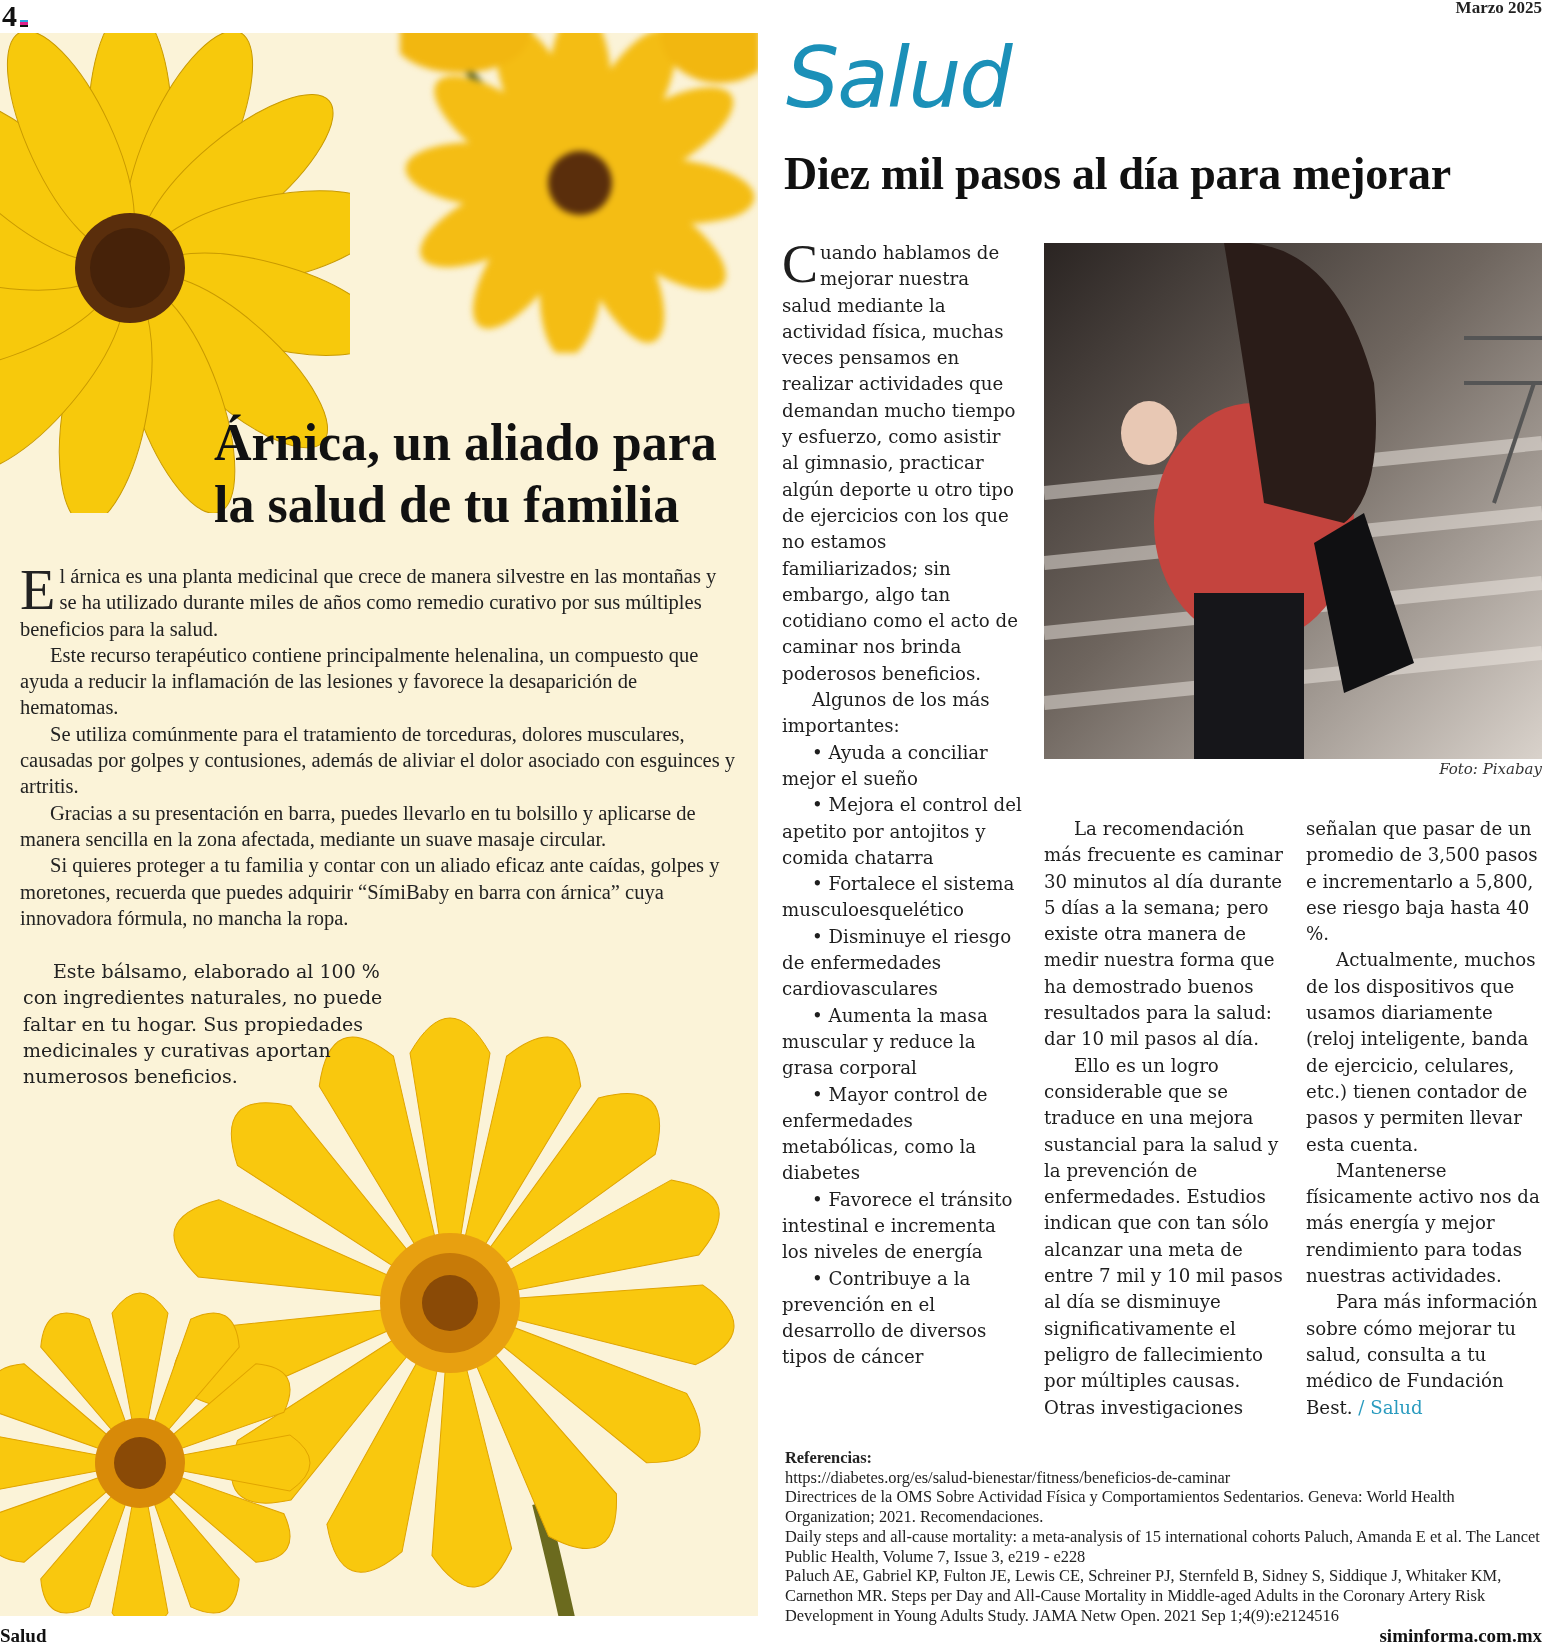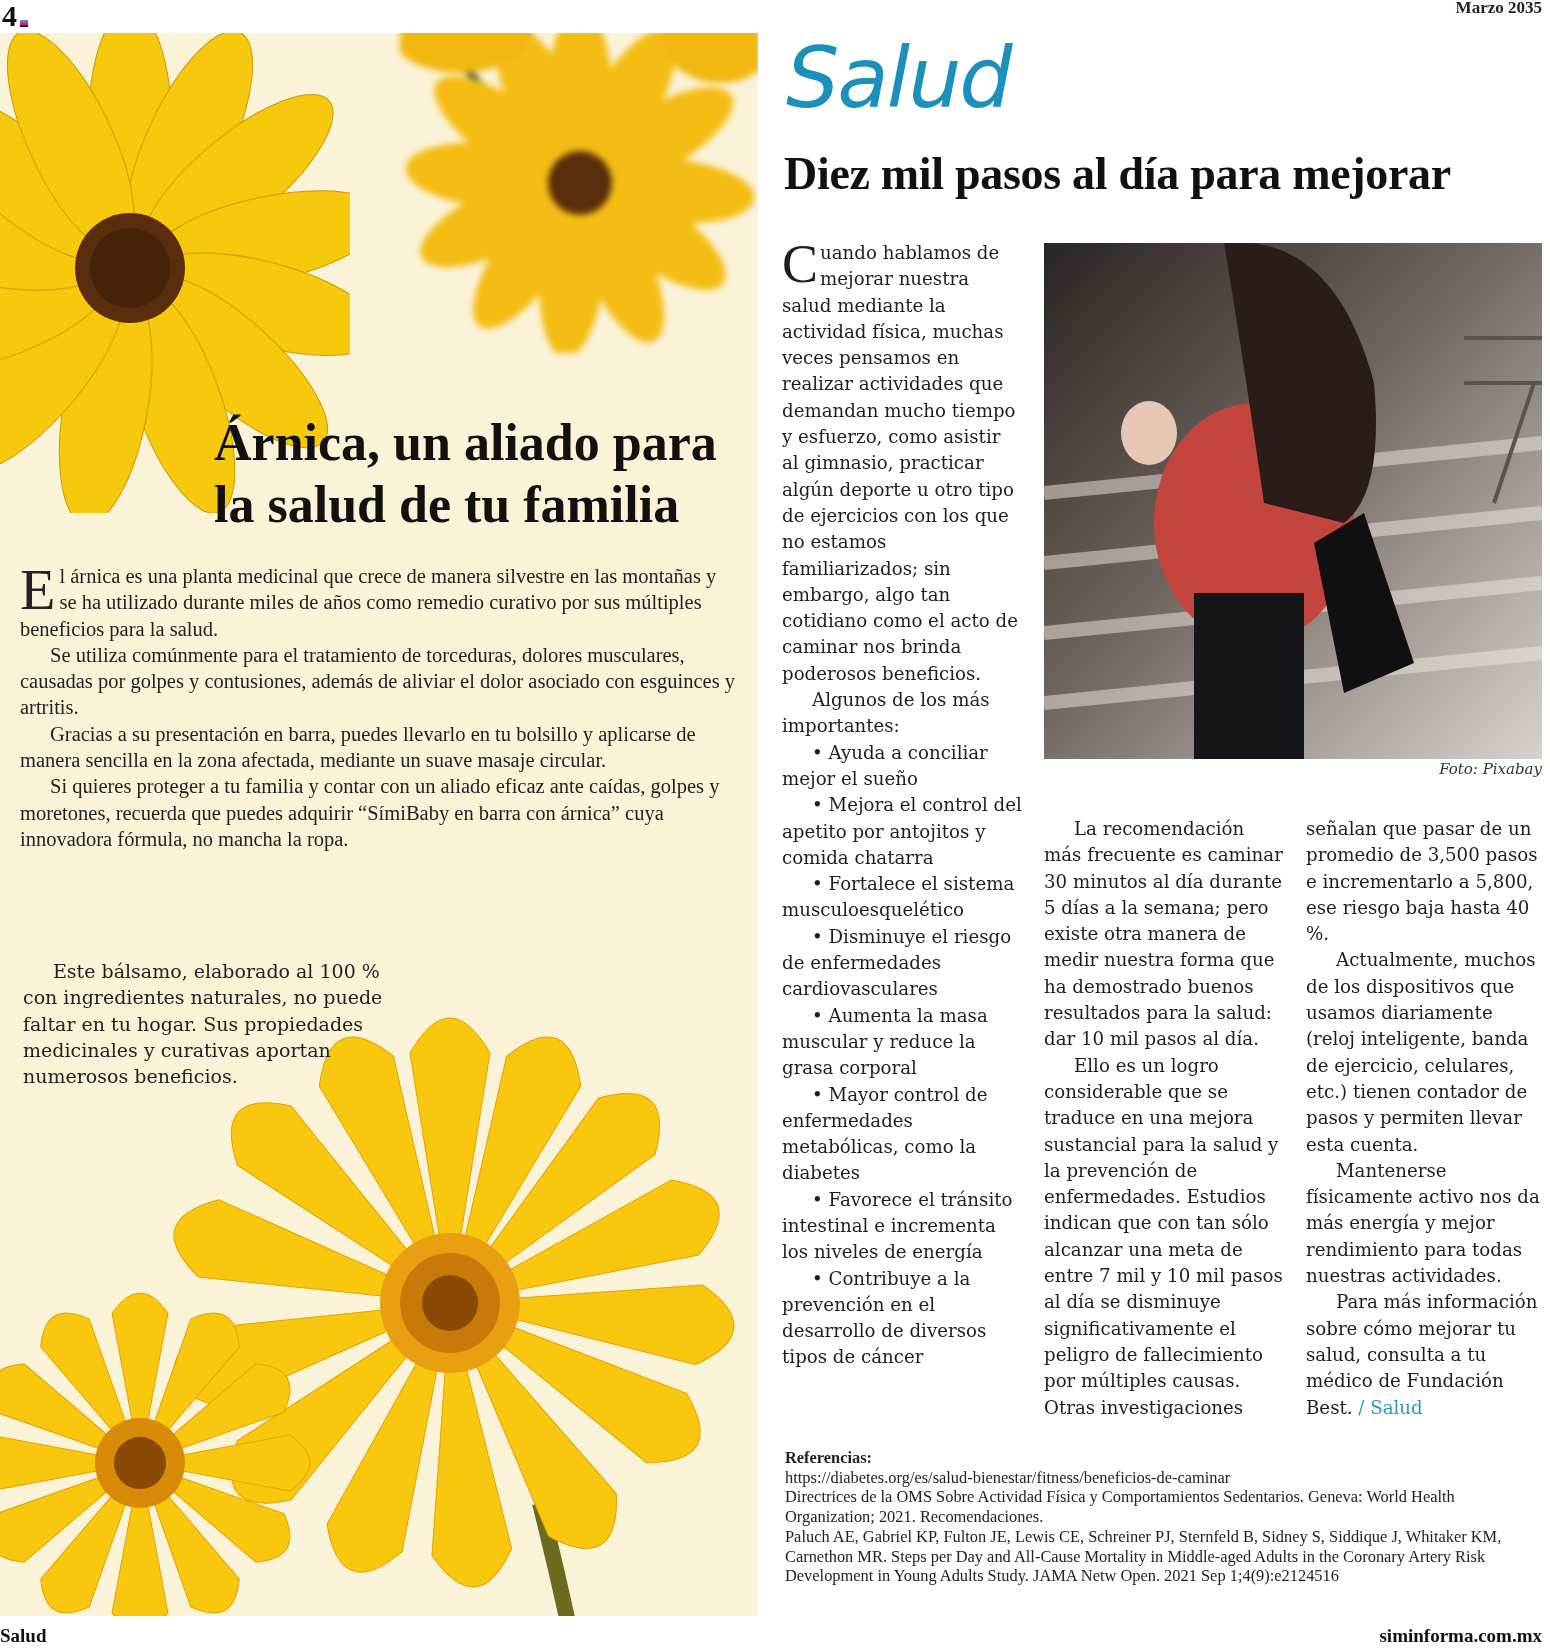--- a/index.html
+++ b/index.html
@@ -40,21 +40,21 @@
 </style>
 </head>
 <body>
 
 <div class="abs page-num">4</div>
 <div class="abs reg-mark">
   <span style="background:#2aa5e0"></span>
     <span style="background:#e0218a"></span>
     <span style="background:#111"></span>
 </div>
-<div class="abs date">Marzo 2035</div>
+<div class="abs date">Marzo 2025</div>
 
 <div class="abs left-panel">
 
   <svg style="position:absolute;left:-90px;top:-10px" width="440" height="490" viewBox="-220 -245 440 490">
     <g fill="#f7c90c" stroke="#c99a00" stroke-width="1">
       <ellipse cx="0" cy="-140" rx="42" ry="120" transform="rotate(0)"></ellipse>
       <ellipse cx="0" cy="-140" rx="42" ry="120" transform="rotate(25)"></ellipse>
       <ellipse cx="0" cy="-140" rx="42" ry="120" transform="rotate(50)"></ellipse>
       <ellipse cx="0" cy="-140" rx="42" ry="120" transform="rotate(78)"></ellipse>
       <ellipse cx="0" cy="-140" rx="42" ry="120" transform="rotate(105)"></ellipse>
@@ -137,20 +137,21 @@
   </svg>
 </div>
 
 <div class="abs arnica-title">
   <div>Árnica, un aliado para</div>
   <div>la salud de tu familia</div>
 </div>
 
 <div class="abs arnica-body">
   <p class="first"><span class="dropcap">E</span><span>l árnica es una planta medicinal que crece de manera silvestre en las montañas y se ha utilizado durante miles de años como remedio curativo por sus múltiples beneficios para la salud.</span></p>
+  <p>Este recurso terapéutico contiene principalmente helenalina, un compuesto que ayuda a reducir la inflamación de las lesiones y favorece la desaparición de hematomas.</p>
   <p>Se utiliza comúnmente para el tratamiento de torceduras, dolores musculares, causadas por golpes y contusiones, además de aliviar el dolor asociado con esguinces y artritis.</p>
   <p>Gracias a su presentación en barra, puedes llevarlo en tu bolsillo y aplicarse de manera sencilla en la zona afectada, mediante un suave masaje circular.</p>
   <p>Si quieres proteger a tu familia y contar con un aliado eficaz ante caídas, golpes y moretones, recuerda que puedes adquirir “SímiBaby en barra con árnica” cuya innovadora fórmula, no mancha la ropa.</p>
 </div>
 <div class="abs arnica-body2">
   <p>Este bálsamo, elaborado al 100 % con ingredientes naturales, no puede faltar en tu hogar. Sus propiedades medicinales y curativas aportan numerosos beneficios.</p>
 </div>
 
 <div class="abs salud-logo">Salud</div>
 <div class="abs main-title">Diez mil pasos al día para mejorar</div>
@@ -205,17 +206,18 @@
   <p>señalan que pasar de un promedio de 3,500 pasos e incrementarlo a 5,800, ese riesgo baja hasta 40 %.</p>
   <p class="ind">Actualmente, muchos de los dispositivos que usamos diariamente (reloj inteligente, banda de ejercicio, celulares, etc.) tienen contador de pasos y permiten llevar esta cuenta.</p>
   <p class="ind">Mantenerse físicamente activo nos da más energía y mejor rendimiento para todas nuestras actividades.</p>
   <p class="ind"><span>Para más información sobre cómo mejorar tu salud, consulta a tu médico de Fundación Best.</span><span class="tag"> / Salud</span></p>
 </div>
 
 <div class="abs refs">
   <p class="rt">Referencias:</p>
   <p>https://diabetes.org/es/salud-bienestar/fitness/beneficios-de-caminar</p>
   <p>Directrices de la OMS Sobre Actividad Física y Comportamientos Sedentarios. Geneva: World Health Organization; 2021. Recomendaciones.</p>
+  <p>Daily steps and all-cause mortality: a meta-analysis of 15 international cohorts Paluch, Amanda E et al. The Lancet Public Health, Volume 7, Issue 3, e219 - e228</p>
   <p>Paluch AE, Gabriel KP, Fulton JE, Lewis CE, Schreiner PJ, Sternfeld B, Sidney S, Siddique J, Whitaker KM, Carnethon MR. Steps per Day and All-Cause Mortality in Middle-aged Adults in the Coronary Artery Risk Development in Young Adults Study. JAMA Netw Open. 2021 Sep 1;4(9):e2124516</p>
 </div>
 
 <div class="abs footer-left">Salud</div>
 <div class="abs footer-right">siminforma.com.mx</div>
 
 </body></html>

